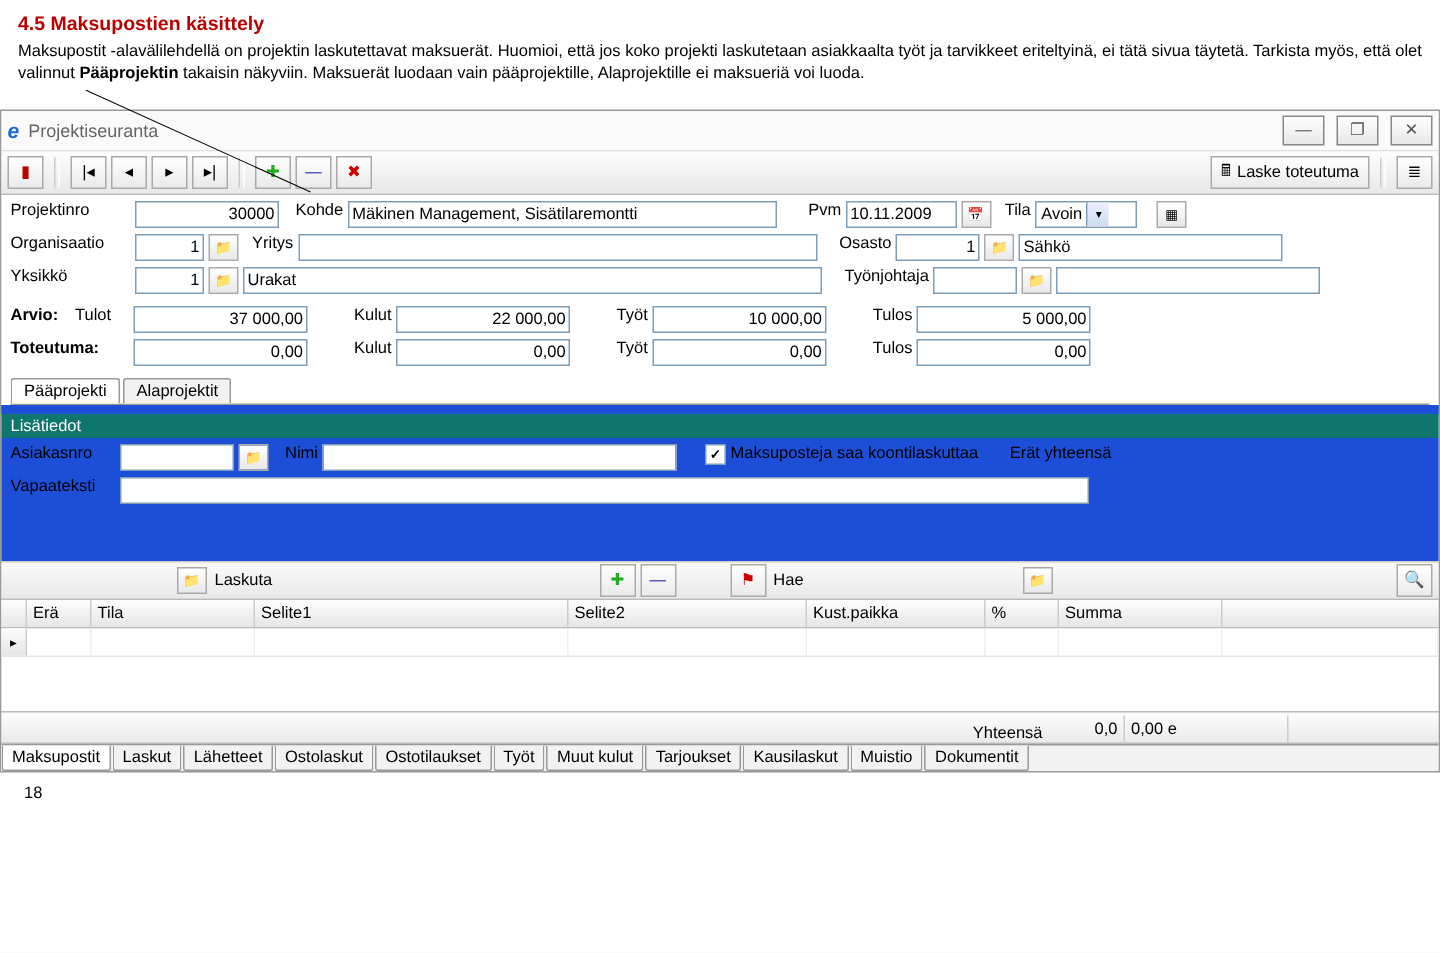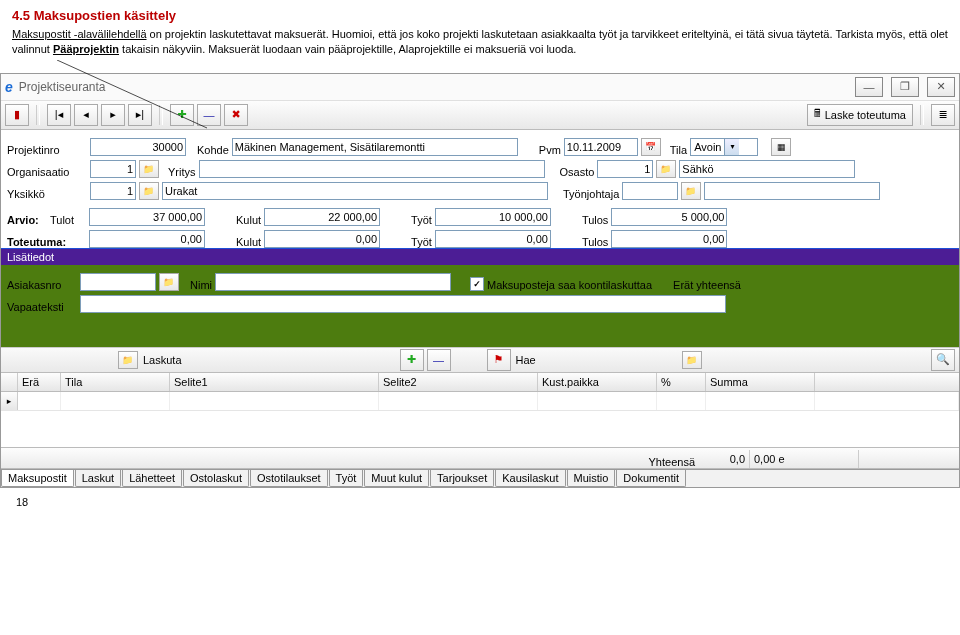--- a/index.html
+++ b/index.html
@@ -1,46 +1,46 @@
 <!DOCTYPE html>
 <html><head>
 <meta charset="utf-8">
 <style>
 body{margin:0;font-family:Arial,sans-serif;font-size:11px;color:#000;background:#fff;width:960px}
 .doc{padding:8px 12px}
 .heading{color:#b00;font-weight:bold;font-size:13px;margin-bottom:4px}
 .para{font-size:11px;line-height:1.35;margin-bottom:2px}
-.u{text-decoration:underline}
+.u{}
 .b{font-weight:bold}
 .app{margin-top:6px;border:1px solid #999;background:#f3f3f3}
 .titlebar{display:flex;align-items:center;height:26px;border-bottom:1px solid #e0e0e0;background:#fafafa;padding:0 4px}
 .titlebar .eicon{color:#1a6bd6;font-weight:bold;font-style:italic;font-size:14px;margin-right:6px}
 .titlebar .ttxt{color:#666;font-size:12px}
 .winbtns{margin-left:auto;display:flex;gap:8px}
 .winbtn{width:26px;height:18px;border:1px solid #888;background:linear-gradient(#fff,#e8e8e8);display:flex;align-items:center;justify-content:center;font-size:11px;color:#555}
 .toolbar{display:flex;align-items:center;height:28px;background:linear-gradient(#fdfdfd,#e8e8e8);border-bottom:1px solid #bbb;padding:0 4px;gap:3px}
 .tbtn{width:22px;height:20px;border:1px solid #aaa;background:linear-gradient(#fff,#eaeaea);display:flex;align-items:center;justify-content:center;font-size:11px}
 .tbtn.red{color:#b00}
 .labbtn{height:20px;border:1px solid #aaa;background:linear-gradient(#fff,#eaeaea);display:flex;align-items:center;padding:0 6px;gap:4px}
 .tsep{width:2px;height:20px;border-left:1px solid #ccc;border-right:1px solid #fff;margin:0 4px}
 .form{background:#fff;padding:4px 6px 0}
-.row{display:flex;align-items:flex-end;height:22px;gap:3px}
+.row{display:flex;align-items:flex-start;height:22px;gap:3px}
 .lbl{white-space:nowrap}
 .inp{border:1px solid #7e9db9;background:#fff;height:16px;padding:0 2px;display:flex;align-items:center;overflow:hidden;white-space:nowrap}
 .fld{width:18px;height:16px;border:1px solid #aaa;background:linear-gradient(#fff,#e8e8e8);display:flex;align-items:center;justify-content:center;font-size:9px;color:#a87}
 .cal{width:18px;height:16px;border:1px solid #aaa;background:linear-gradient(#fff,#e8e8e8);display:flex;align-items:center;justify-content:center;font-size:9px}
 .sel{border:1px solid #7e9db9;background:#fff;height:16px;display:flex;align-items:center}
 .sel span{padding:0 3px}
 .sel .dd{width:14px;height:16px;background:linear-gradient(#eef,#cde);border-left:1px solid #7e9db9;display:flex;align-items:center;justify-content:center;font-size:8px}
 .num{text-align:right;justify-content:flex-end}
 .tabsrow{display:flex;margin-top:4px;border-bottom:1px solid #999}
 .tab{border:1px solid #999;border-bottom:none;background:#f2f2f2;padding:2px 8px;margin-right:2px;border-radius:2px 2px 0 0;font-size:11px}
 .tab.active{background:#fff}
-.sectionhdr{background:#4c1d95;color:#fff;padding:2px 6px;font-size:11px;border-top:1px solid #1d4ed8}
-.pane{background:#4d7c0f;padding:4px 6px}
+.sectionhdr{background:#0f766e;color:#fff;padding:2px 6px;font-size:11px;border-top:6px solid #1d4ed8}
+.pane{background:#1d4ed8;padding:4px 6px}
 .chk{width:12px;height:12px;border:1px solid #7e9db9;background:#fff;display:flex;align-items:center;justify-content:center;font-size:9px;font-weight:bold}
 .tbar2{display:flex;align-items:center;height:24px;border-top:1px solid #ccc;background:linear-gradient(#fafafa,#e9e9e9);padding:0 4px;gap:3px}
 .gridhdr{display:flex;background:linear-gradient(#fdfdfd,#e6e6e6);border-top:1px solid #bbb;border-bottom:1px solid #bbb}
 .gh{border-right:1px solid #ccc;padding:3px 4px;font-size:11px}
 .gridrow{display:flex;background:#fff;height:18px;border-bottom:1px solid #e5e5e5}
 .gc{border-right:1px solid #eee;padding:1px 4px}
 .rowmark{width:16px;display:flex;align-items:center;justify-content:center;background:linear-gradient(#fdfdfd,#e6e6e6);border-right:1px solid #ccc;font-size:9px}
 .totrow{display:flex;background:linear-gradient(#fdfdfd,#eaeaea);height:20px;border-top:1px solid #bbb;border-bottom:1px solid #bbb;align-items:flex-end}
 .bottabs{display:flex;border-top:1px solid #999;background:#f2f2f2}
 .btab{border:1px solid #999;border-top:none;background:#f2f2f2;padding:2px 6px;margin-right:1px;border-radius:0 0 2px 2px;font-size:11px}
@@ -152,20 +152,24 @@
       <span class="lbl" style="width:0"></span>
       <div class="inp num" style="width:110px">0,00</div>
       <span class="lbl" style="margin-left:28px">Kulut</span>
       <div class="inp num" style="width:110px">0,00</div>
       <span class="lbl" style="margin-left:28px">Työt</span>
       <div class="inp num" style="width:110px">0,00</div>
       <span class="lbl" style="margin-left:28px">Tulos</span>
       <div class="inp num" style="width:110px">0,00</div>
     </div>
 
+    <div class="tabsrow">
+      <div class="tab active">Pääprojekti</div>
+      <div class="tab">Alaprojektit</div>
+    </div>
   </div>
 
   <div class="sectionhdr">Lisätiedot</div>
 
   <div class="pane">
     <div class="row">
       <span class="lbl" style="width:70px">Asiakasnro</span>
       <div class="inp" style="width:70px"></div>
       <div class="fld">📁</div>
       <span class="lbl" style="margin-left:8px">Nimi</span>

